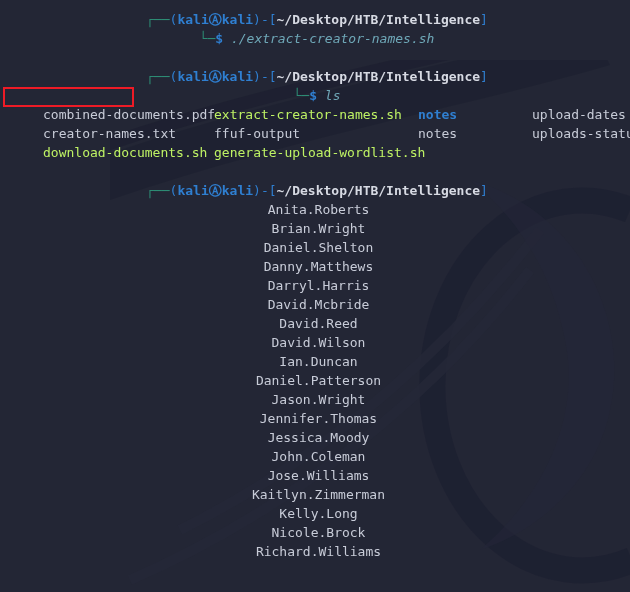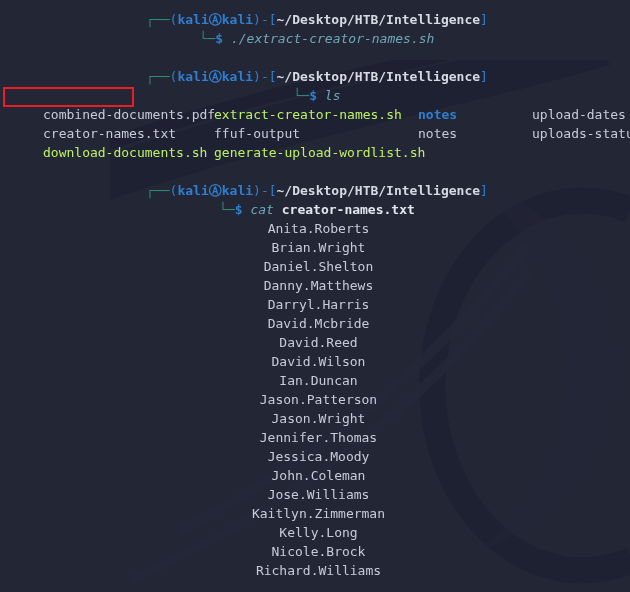--- a/index.html
+++ b/index.html
@@ -123,33 +123,32 @@
   <div id="ls-output">
       <div class="ls-row"><span class="col c1 f-plain">combined-documents.pdf</span><span class="col c2 f-exec">extract-creator-names.sh</span><span class="col c3 f-dir">notes</span><span class="col c4 f-plain">upload-dates</span></div>
       <div class="ls-row"><span class="col c1 f-plain">creator-names.txt</span><span class="col c2 f-plain">ffuf-output</span><span class="col c3 f-plain">notes</span><span class="col c4 f-plain">uploads-status-200</span></div>
       <div class="ls-row"><span class="col c1 f-exec">download-documents.sh</span><span class="col c2 f-exec">generate-upload-wordlist.sh</span></div>
     </div>
 
   <div class="blank"></div>
 
   <div class="prompt-top"><span class="brace">┌──</span><span class="paren">(</span><span class="user">kali</span><span class="dragon">Ⓐ</span><span class="user">kali</span><span class="paren">)</span><span class="paren">-</span><span class="paren">[</span><span class="path">~/Desktop/HTB/Intelligence</span><span class="paren">]</span></div>
 
-  <div class="prompt-bot"><span class="brace">└─</span><span class="dollar">$</span><span> </span><span class="cmd">cat</span><span> </span><span class="arg-bold">creator-names.txt</span></div>
 
   <div id="names-output">
       <div class="name">Anita.Roberts</div>
       <div class="name">Brian.Wright</div>
       <div class="name">Daniel.Shelton</div>
       <div class="name">Danny.Matthews</div>
       <div class="name">Darryl.Harris</div>
       <div class="name">David.Mcbride</div>
       <div class="name">David.Reed</div>
       <div class="name">David.Wilson</div>
       <div class="name">Ian.Duncan</div>
-      <div class="name">Jason.Patterson</div>
+      <div class="name">Daniel.Patterson</div>
       <div class="name">Jason.Wright</div>
       <div class="name">Jennifer.Thomas</div>
       <div class="name">Jessica.Moody</div>
       <div class="name">John.Coleman</div>
       <div class="name">Jose.Williams</div>
       <div class="name">Kaitlyn.Zimmerman</div>
       <div class="name">Kelly.Long</div>
       <div class="name">Nicole.Brock</div>
       <div class="name">Richard.Williams</div>
     </div>

